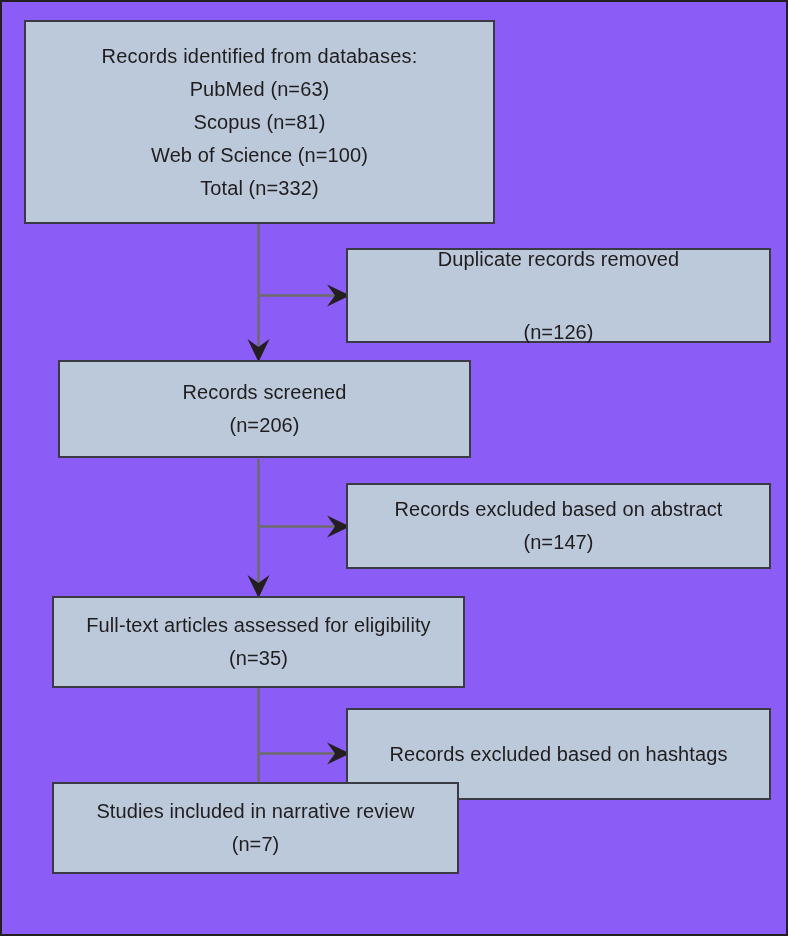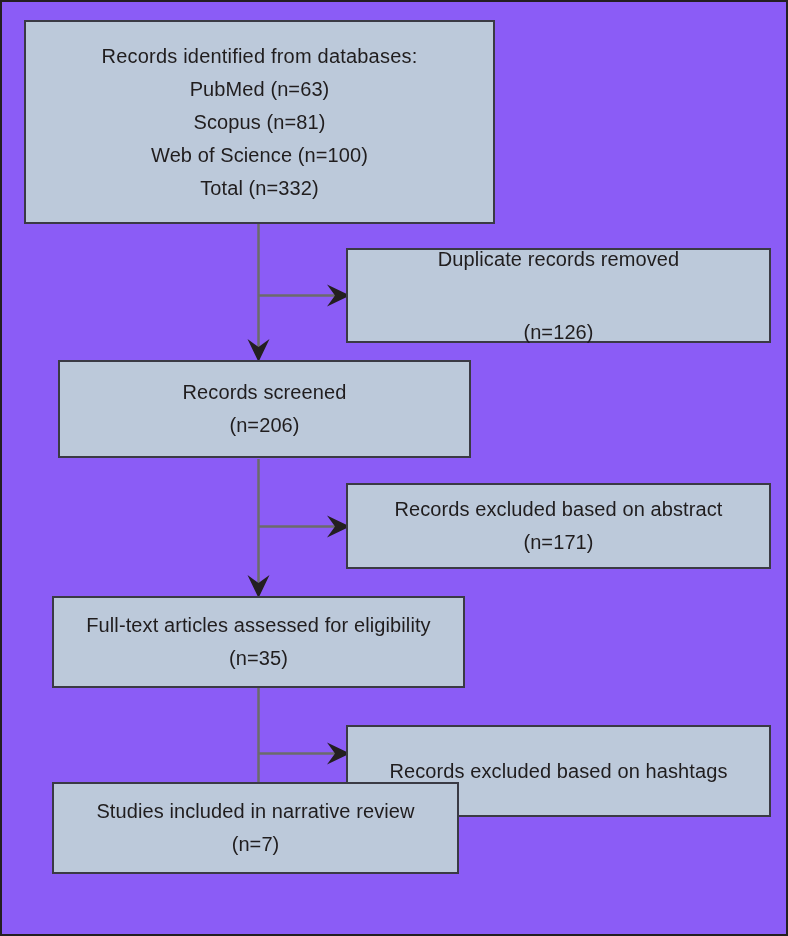--- a/index.html
+++ b/index.html
@@ -97,21 +97,21 @@
 
   #box-excl-abstract {
     left: 344px;
     top: 481px;
     width: 425px;
     height: 86px;
   }
 
   #box-excl-hashtags {
     left: 344px;
-    top: 723px;
+    top: 706px;
     width: 425px;
     height: 92px;
   }
 </style>
 </head>
 <body>
 
 <div id="figure-root">
 
   <svg id="flow-canvas" viewBox="0 0 788 936" width="788" height="936" aria-hidden="true">
@@ -155,21 +155,21 @@
     <span class="node-line">(n=126)</span>
   </div>
 
   <div class="node-box" id="box-screened">
     <span class="node-line">Records screened</span>
     <span class="node-line">(n=206)</span>
   </div>
 
   <div class="node-box" id="box-excl-abstract">
     <span class="node-line">Records excluded based on abstract</span>
-    <span class="node-line">(n=171)</span>
+    <span class="node-line">(n=147)</span>
   </div>
 
   <div class="node-box" id="box-fulltext">
     <span class="node-line">Full-text articles assessed for eligibility</span>
     <span class="node-line">(n=35)</span>
   </div>
 
   <div class="node-box" id="box-excl-hashtags">
     <span class="node-line">Records excluded based on hashtags</span>
   </div>

